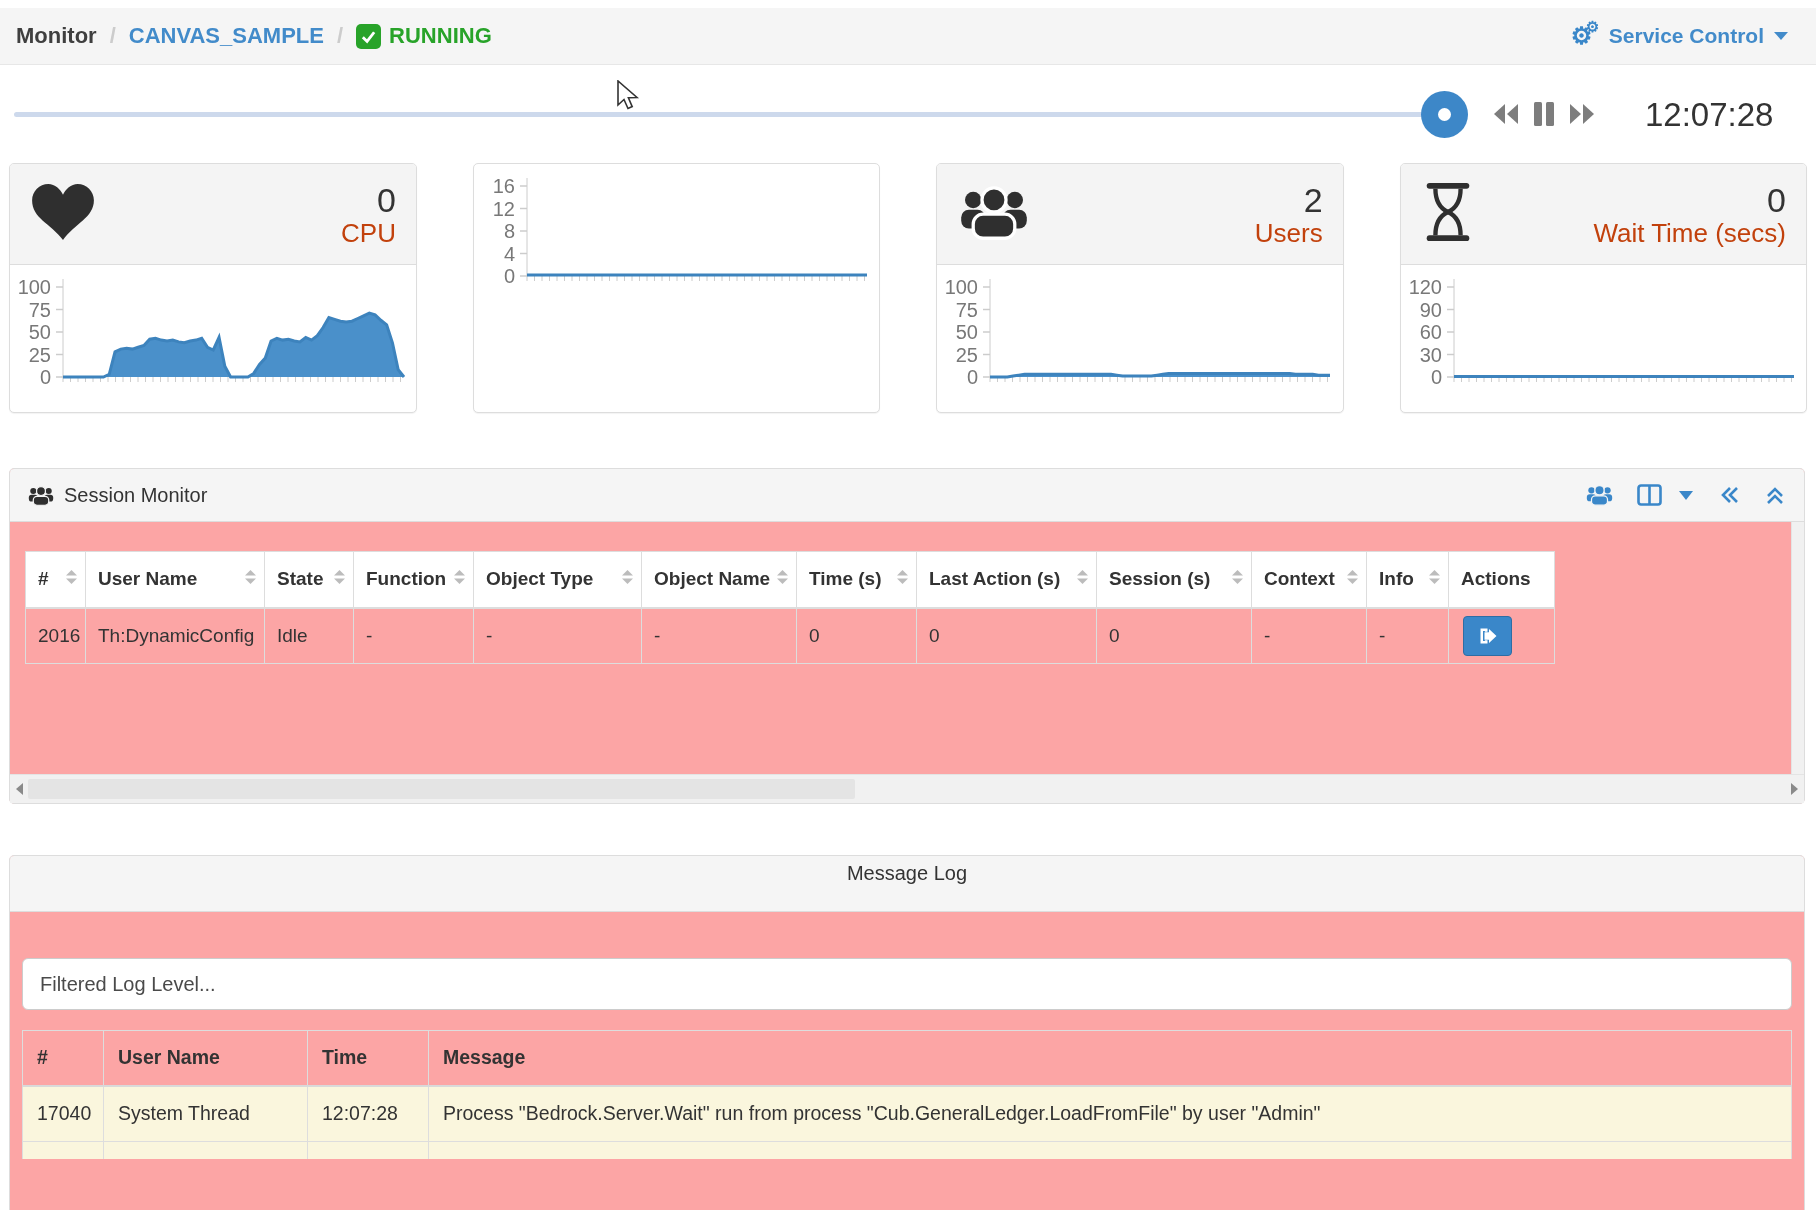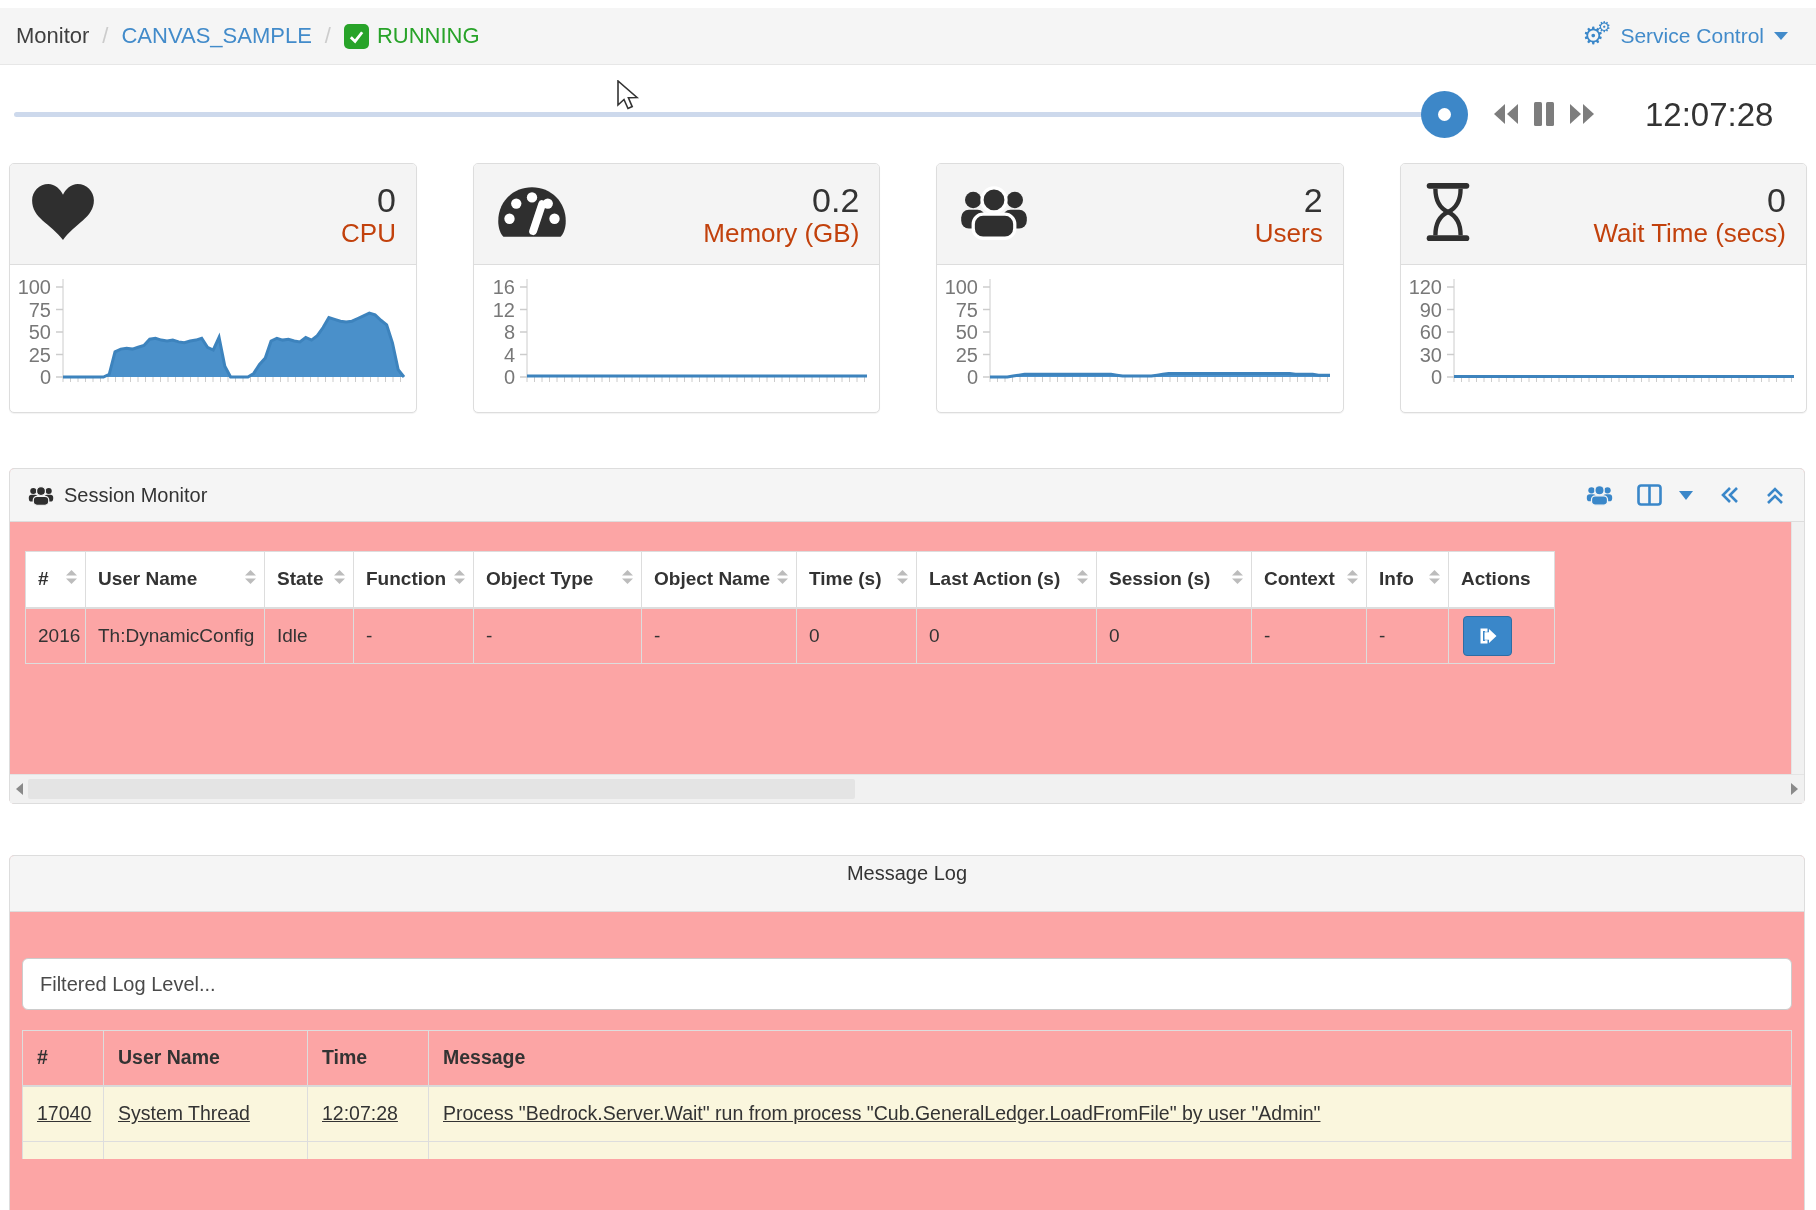--- a/index.html
+++ b/index.html
@@ -4,21 +4,21 @@
 <style>
   html,body{margin:0;padding:0;}
   body{
     width:1816px;height:1210px;position:relative;overflow:hidden;
     background:#fff;font-family:"Liberation Sans",sans-serif;color:#333;
   }
   
   .crumb-bar{
     position:absolute;top:8px;left:0;right:0;height:57px;background:#f5f5f5;
     border-bottom:1px solid #e7e7e7;display:flex;align-items:center;
-    padding:0 28px 0 16px;font-size:22px;box-sizing:border-box;
+    padding:0 28px 0 16px;font-size:22px;box-sizing:border-box;font-weight:bold;
   }
   .crumb-bar .sep{color:#ccc;margin:0 13px;}
   .crumb-monitor{color:#3f3f3f;}
   .crumb-link{color:#428bca;text-decoration:none;cursor:pointer;}
   .check-box{width:25px;height:25px;background:#28a329;border-radius:5px;display:inline-flex;
     align-items:center;justify-content:center;margin-right:8px;}
   .status-running{color:#28a329;}
   .svc{margin-left:auto;display:flex;align-items:center;color:#428bca;font-size:21px;cursor:pointer;}
   .gears{position:relative;width:30px;height:26px;margin-right:8px;}
   .gears .g1{position:absolute;left:0;top:0;font-size:24px;line-height:26px;color:#3a87c9;}
@@ -75,21 +75,21 @@
   .msg-body{padding:26px 12px 0 12px;}
   .filter-input{display:block;width:100%;height:52px;box-sizing:border-box;border:1px solid #ccc;
     border-radius:6px;font-size:20px;padding:0 17px;font-family:"Liberation Sans",sans-serif;color:#555;outline:none;}
   .filter-input::placeholder{color:#999;opacity:1;}
   .filter-input.lvl::placeholder{color:#4a4a4a;}
   .msg-gap{height:20px;}
   .msg-table{width:100%;font-size:19.5px;margin-top:0;}
   .msg-table th,.msg-table td{border:1px solid #ddd;box-sizing:border-box;text-align:left;
     padding:0 8px 0 14px;overflow:hidden;white-space:nowrap;}
   .msg-table th{height:55px;font-weight:bold;border-bottom:2px solid #d9d9d9;}
-  .msg-table td{height:56px;background:#faf6dd;text-decoration:underline;}
+  .msg-table td{height:56px;background:#faf6dd;}
   .msg-table tr.partial td{height:17px;border-bottom:none;}
   
   .burger{display:inline-block;width:23px;}
   .burger i{display:block;height:3.5px;background:#2f2f2f;margin:0 0 2.5px 0;border-radius:1px;}
   
   .cursor{position:absolute;left:616px;top:80px;z-index:99;pointer-events:none;}
 </style>
 </head>
 <body>
 
@@ -207,37 +207,20 @@
           <line x1="368" y1="112" x2="368" y2="117" stroke="#ccc" stroke-width="1"></line>
           <line x1="375.5" y1="112" x2="375.5" y2="117" stroke="#ccc" stroke-width="1"></line>
           <line x1="383" y1="112" x2="383" y2="117" stroke="#ccc" stroke-width="1"></line>
           <line x1="390.5" y1="112" x2="390.5" y2="117" stroke="#ccc" stroke-width="1"></line>
           <polygon points="53,112 53,112 58.77966101694915,112 64.5593220338983,112 70.33898305084746,112 76.11864406779661,112 81.89830508474576,112 87.67796610169492,112 93.45762711864407,112 99.23728813559322,109.3 105.01694915254237,86.8 110.79661016949152,84.1 116.57627118644068,83.2 122.35593220338983,84.1 128.135593220339,82.3 133.91525423728814,80.5 139.6949152542373,74.2 145.47457627118644,73.3 151.25423728813558,75.1 157.03389830508473,76 162.81355932203388,75.1 168.59322033898303,76.9 174.37288135593218,77.8 180.15254237288136,76 185.9322033898305,75.1 191.71186440677965,73.3 197.4915254237288,82.3 203.27118644067795,85 209.0508474576271,72.4 214.83050847457628,101.2 220.61016949152543,112 226.38983050847457,112 232.16949152542372,112 237.94915254237287,112 243.72881355932202,108.4 249.50847457627117,99.4 255.28813559322032,93.1 261.06779661016947,76 266.8474576271186,73.3 272.62711864406776,75.1 278.4067796610169,74.2 284.18644067796606,76 289.9661016949152,76.9 295.74576271186436,72.4 301.5254237288135,75.1 307.3050847457627,70.6 313.08474576271186,62.49999999999999 318.864406779661,52.599999999999994 324.64406779661016,54.4 330.4237288135593,56.2 336.20338983050846,57.1 341.9830508474576,56.2 347.76271186440675,53.5 353.5423728813559,50.8 359.32203389830505,48.1 365.1016949152542,49.900000000000006 370.88135593220335,55.3 376.66101694915255,59.800000000000004 382.4406779661017,77.8 388.22033898305085,104.8 394,112 394,112" fill="#4a90ca"></polygon>
           <polyline points="53,112 58.77966101694915,112 64.5593220338983,112 70.33898305084746,112 76.11864406779661,112 81.89830508474576,112 87.67796610169492,112 93.45762711864407,112 99.23728813559322,109.3 105.01694915254237,86.8 110.79661016949152,84.1 116.57627118644068,83.2 122.35593220338983,84.1 128.135593220339,82.3 133.91525423728814,80.5 139.6949152542373,74.2 145.47457627118644,73.3 151.25423728813558,75.1 157.03389830508473,76 162.81355932203388,75.1 168.59322033898303,76.9 174.37288135593218,77.8 180.15254237288136,76 185.9322033898305,75.1 191.71186440677965,73.3 197.4915254237288,82.3 203.27118644067795,85 209.0508474576271,72.4 214.83050847457628,101.2 220.61016949152543,112 226.38983050847457,112 232.16949152542372,112 237.94915254237287,112 243.72881355932202,108.4 249.50847457627117,99.4 255.28813559322032,93.1 261.06779661016947,76 266.8474576271186,73.3 272.62711864406776,75.1 278.4067796610169,74.2 284.18644067796606,76 289.9661016949152,76.9 295.74576271186436,72.4 301.5254237288135,75.1 307.3050847457627,70.6 313.08474576271186,62.49999999999999 318.864406779661,52.599999999999994 324.64406779661016,54.4 330.4237288135593,56.2 336.20338983050846,57.1 341.9830508474576,56.2 347.76271186440675,53.5 353.5423728813559,50.8 359.32203389830505,48.1 365.1016949152542,49.900000000000006 370.88135593220335,55.3 376.66101694915255,59.800000000000004 382.4406779661017,77.8 388.22033898305085,104.8 394,112 " fill="none" stroke="#3d83bd" stroke-width="3"></polyline>
         </svg></div>
   </div>
 
   <div class="card">
-    <div class="card-head">
-      <span class="big-icon">
-        <svg width="72" height="54" viewBox="0 0 64 48">
-          <path fill="#2f2f2f" d="M32 2 C15 2 2 15 2 32 c0 6.5 1.8 11 4.6 14 h50.8 C60.2 43 62 38.5 62 32 62 15 49 2 32 2 z"></path>
-          <circle cx="12" cy="30" r="4.6" fill="#fff"></circle>
-            <circle cx="18" cy="16.5" r="4.6" fill="#fff"></circle>
-          <circle cx="32" cy="11" r="4.6" fill="#fff"></circle>
-            <circle cx="46" cy="16.5" r="4.6" fill="#fff"></circle>
-          <circle cx="52" cy="30" r="4.6" fill="#fff"></circle>
-          <line x1="33" y1="41" x2="41" y2="17" stroke="#fff" stroke-width="7" stroke-linecap="round"></line>
-        </svg>
-      </span>
-      <span class="card-metric">
-        <div class="card-value">0.2</div>
-        <div class="card-label">Memory (GB)</div>
-      </span>
-    </div>
     <div class="card-body"><svg width="405" height="147">
           <line x1="53" y1="14" x2="53" y2="112" stroke="#ccc" stroke-width="1"></line>
           <text x="41" y="29" text-anchor="end" font-size="20" fill="#787878">16</text>
           <line x1="46" y1="22" x2="53" y2="22" stroke="#ccc" stroke-width="1.5"></line>
           <text x="41" y="51.5" text-anchor="end" font-size="20" fill="#787878">12</text>
           <line x1="46" y1="44.5" x2="53" y2="44.5" stroke="#ccc" stroke-width="1.5"></line>
           <text x="41" y="74" text-anchor="end" font-size="20" fill="#787878">8</text>
           <line x1="46" y1="67" x2="53" y2="67" stroke="#ccc" stroke-width="1.5"></line>
           <text x="41" y="96.5" text-anchor="end" font-size="20" fill="#787878">4</text>
           <line x1="46" y1="89.5" x2="53" y2="89.5" stroke="#ccc" stroke-width="1.5"></line>

